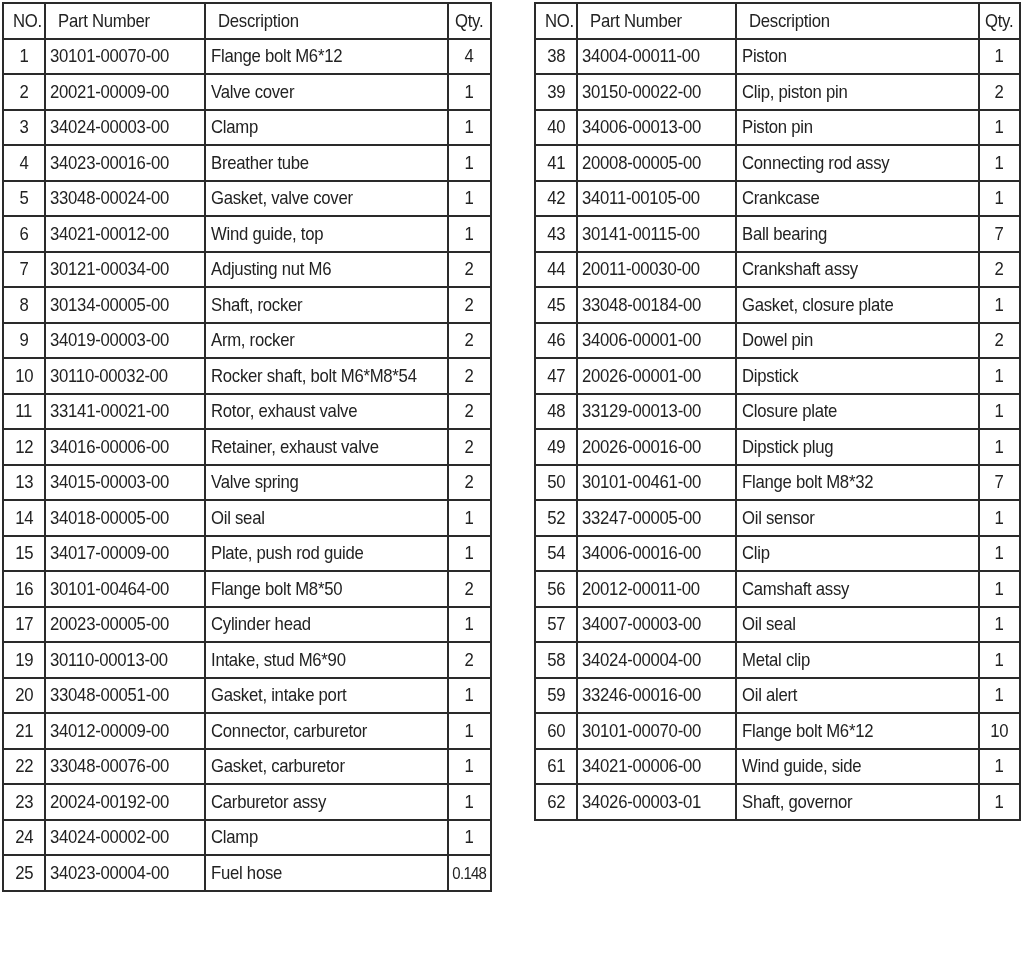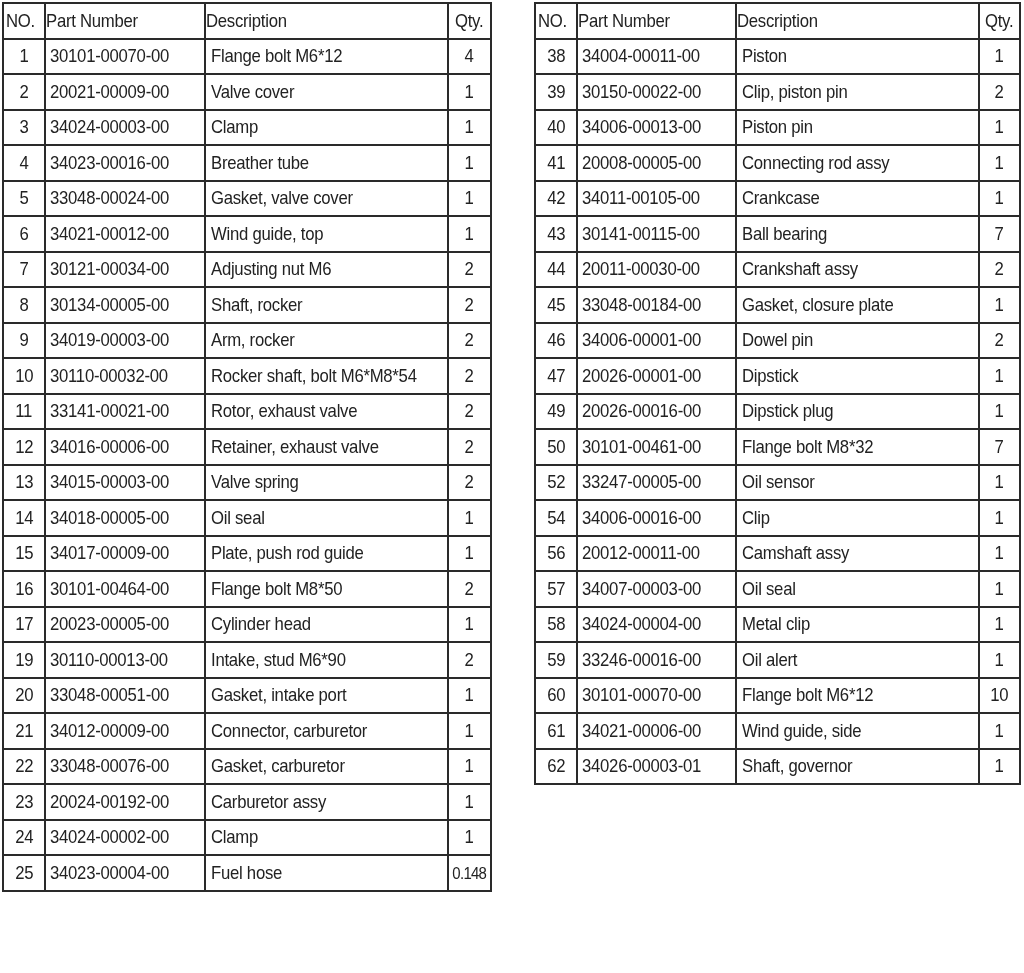--- a/index.html
+++ b/index.html
@@ -2,22 +2,22 @@
 <html><head>
 <meta charset="utf-8">
 <style>
   html, body { margin: 0; padding: 0; background: #ffffff; }
   body { width: 1024px; height: 973px; overflow: hidden; position: relative;
          font-family: "Liberation Sans", "DejaVu Sans", sans-serif; color: #222; }
   table.parts { position: absolute; top: 2px; border-collapse: collapse; table-layout: fixed; }
   table.parts td, table.parts th { border: 2px solid #2a2a2a; height: 33.5px; padding: 0; font-size: 19px;
      font-weight: normal; white-space: nowrap; overflow: hidden; letter-spacing: -0.3px;
      transform-origin: left center; }
-  table.parts th { text-align: left; padding-left: 0; }
-  table.parts th.c-no { text-align: left; padding-left: 0; }
+  table.parts th { text-align: left; padding-left: 12px; }
+  table.parts th.c-no { text-align: right; padding-left: 0; }
   table.parts th.c-qty { text-align: center; padding-left: 0; border-radius: 6px; }
   td.c-no { text-align: center; }
   td.c-pn { padding-left: 4px !important; border-radius: 15px; }
   td.c-desc { padding-left: 5px !important; }
   td.c-qty { text-align: center; }
   #left { left: 2px; width: 488px; }
   #right { left: 534px; width: 485px; }
   #left col.w-no, #right col.w-no { width: 42px; }
   #left col.w-pn { width: 160px; }
   #left col.w-desc { width: 243px; }
@@ -265,20 +265,26 @@
         <td class="c-desc"><span class="narrow">Dowel pin</span></td>
         <td class="c-qty"><span class="narrow">2</span></td>
       </tr>
       <tr>
         <td class="c-no"><span class="narrow">47</span></td>
         <td class="c-pn"><span class="narrow">20026-00001-00</span></td>
         <td class="c-desc"><span class="narrow">Dipstick</span></td>
         <td class="c-qty"><span class="narrow">1</span></td>
       </tr>
       <tr>
+        <td class="c-no"><span class="narrow">48</span></td>
+        <td class="c-pn"><span class="narrow">33129-00013-00</span></td>
+        <td class="c-desc"><span class="narrow">Closure plate</span></td>
+        <td class="c-qty"><span class="narrow">1</span></td>
+      </tr>
+      <tr>
         <td class="c-no"><span class="narrow">49</span></td>
         <td class="c-pn"><span class="narrow">20026-00016-00</span></td>
         <td class="c-desc"><span class="narrow">Dipstick plug</span></td>
         <td class="c-qty"><span class="narrow">1</span></td>
       </tr>
       <tr>
         <td class="c-no"><span class="narrow">50</span></td>
         <td class="c-pn"><span class="narrow">30101-00461-00</span></td>
         <td class="c-desc"><span class="narrow">Flange bolt M8*32</span></td>
         <td class="c-qty"><span class="narrow">7</span></td>

